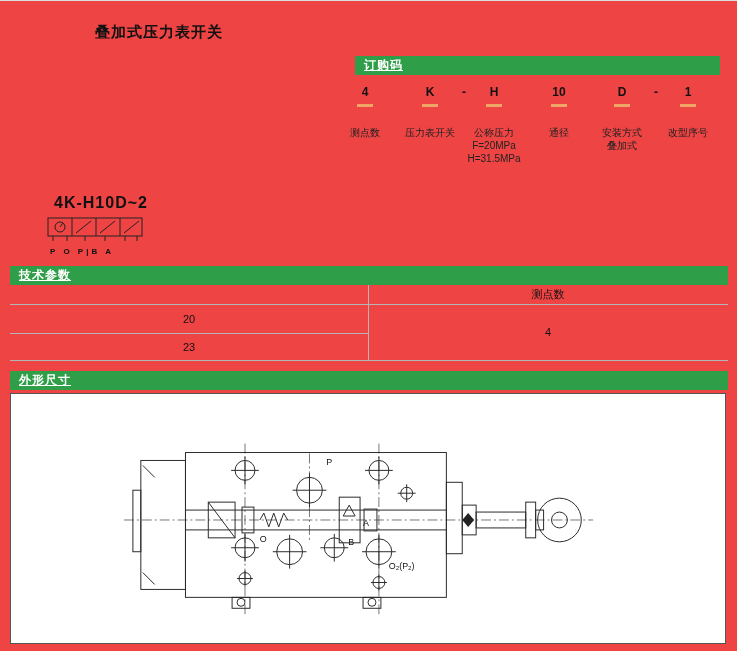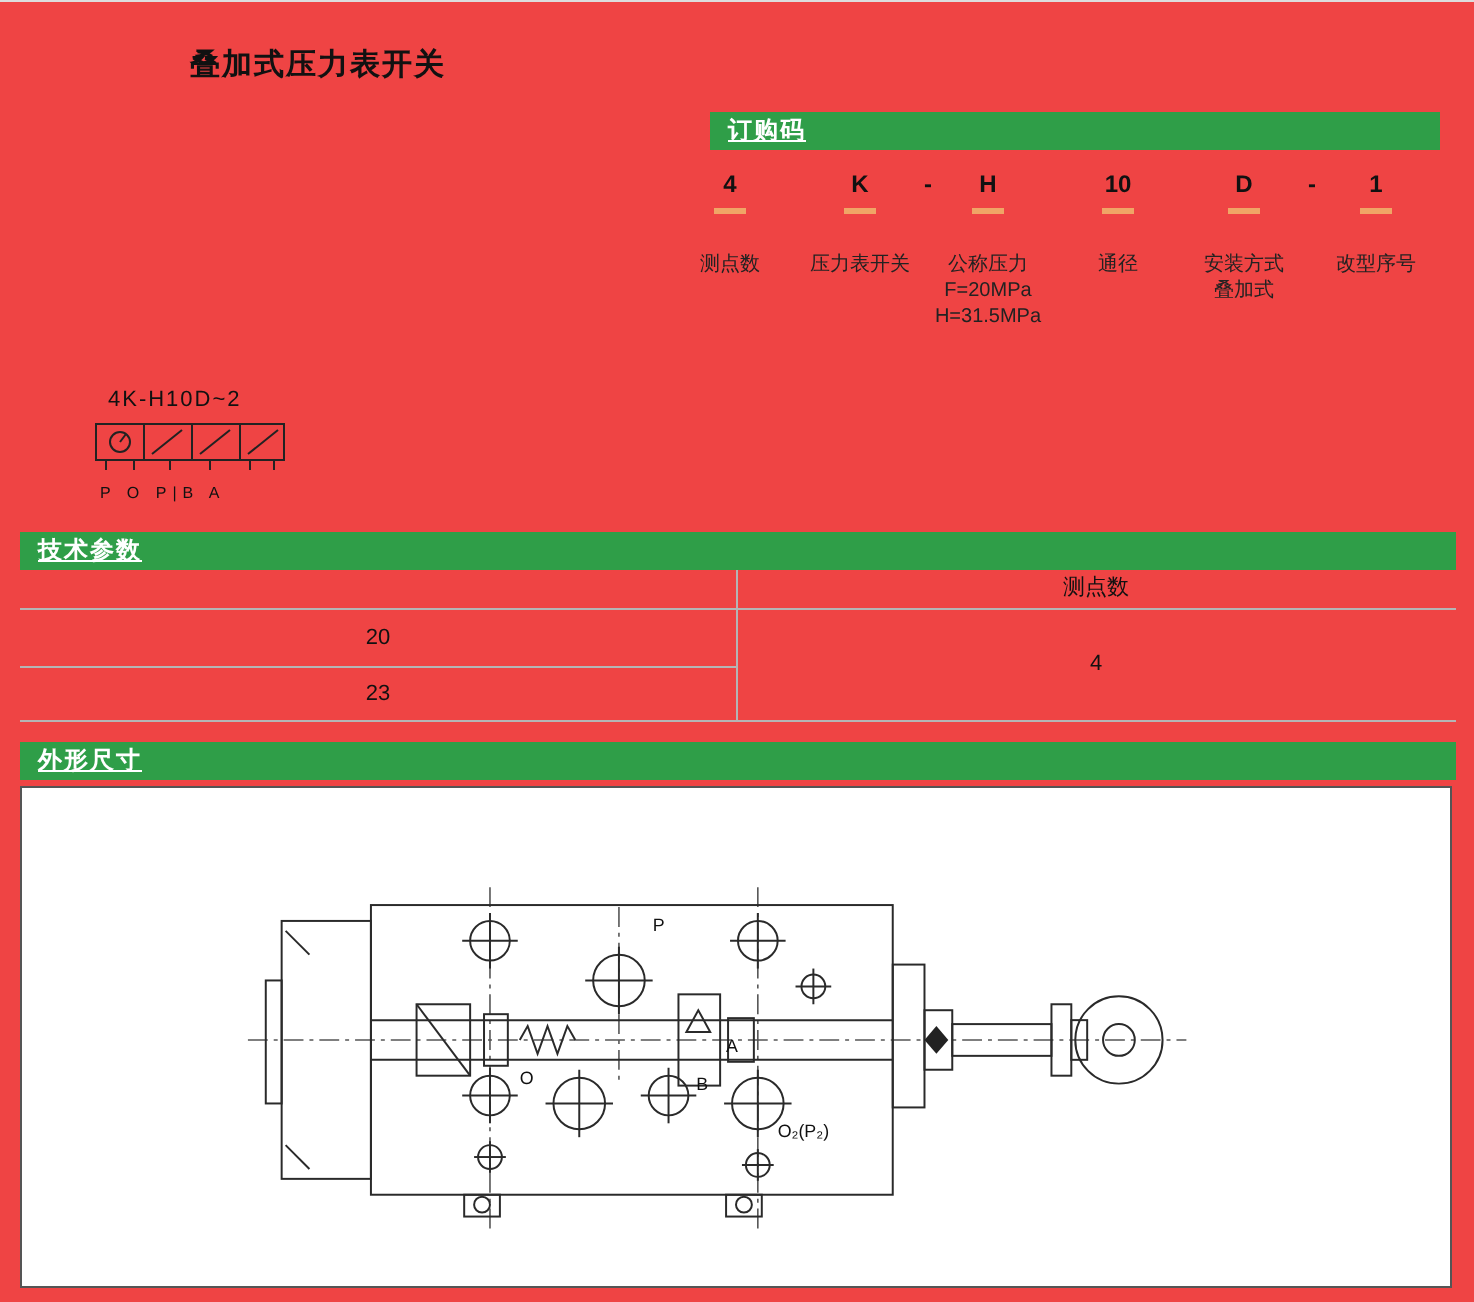--- a/index.html
+++ b/index.html
@@ -17,22 +17,22 @@
 
   .seg{position:absolute;top:84px;transform:translateX(-50%);display:flex;flex-direction:column;
        align-items:center;width:86px;}
   .seg .code{font-size:12px;font-weight:bold;height:15px;line-height:15px;}
   .seg .uline{width:16px;height:3px;background:#f0a566;margin-top:4px;}
   .seg .lbls{margin-top:19px;text-align:center;}
   .seg .lbl{font-size:10px;line-height:13px;color:#222;white-space:nowrap;}
   .seg.dash .code{font-weight:bold;}
 
   #symbol{position:absolute;left:40px;top:193px;width:140px;}
-  .sym-model{font-size:11px;font-weight:normal;margin-left:14px;letter-spacing:1px;}
-  .sym-ports{font-size:8px;font-weight:normal;letter-spacing:3px;margin-left:10px;margin-top:-1px;}
+  .sym-model{font-size:16px;font-weight:bold;margin-left:14px;letter-spacing:1px;}
+  .sym-ports{font-size:8px;font-weight:bold;letter-spacing:3px;margin-left:10px;margin-top:-1px;}
 
   .tcell{position:absolute;text-align:center;font-size:11px;color:#111;}
   .hline{position:absolute;height:1px;background:#b5b5b5;}
   .vline{position:absolute;width:1px;background:#b5b5b5;}
 
   #draw-box{position:absolute;left:10px;top:392px;width:716px;height:251px;
             border:1px solid #555;box-sizing:border-box;background:#fff;}
   #draw-box svg{display:block;width:100%;height:100%;}
   svg text{font-family:"Liberation Sans","DejaVu Sans",sans-serif;}
 </style>

